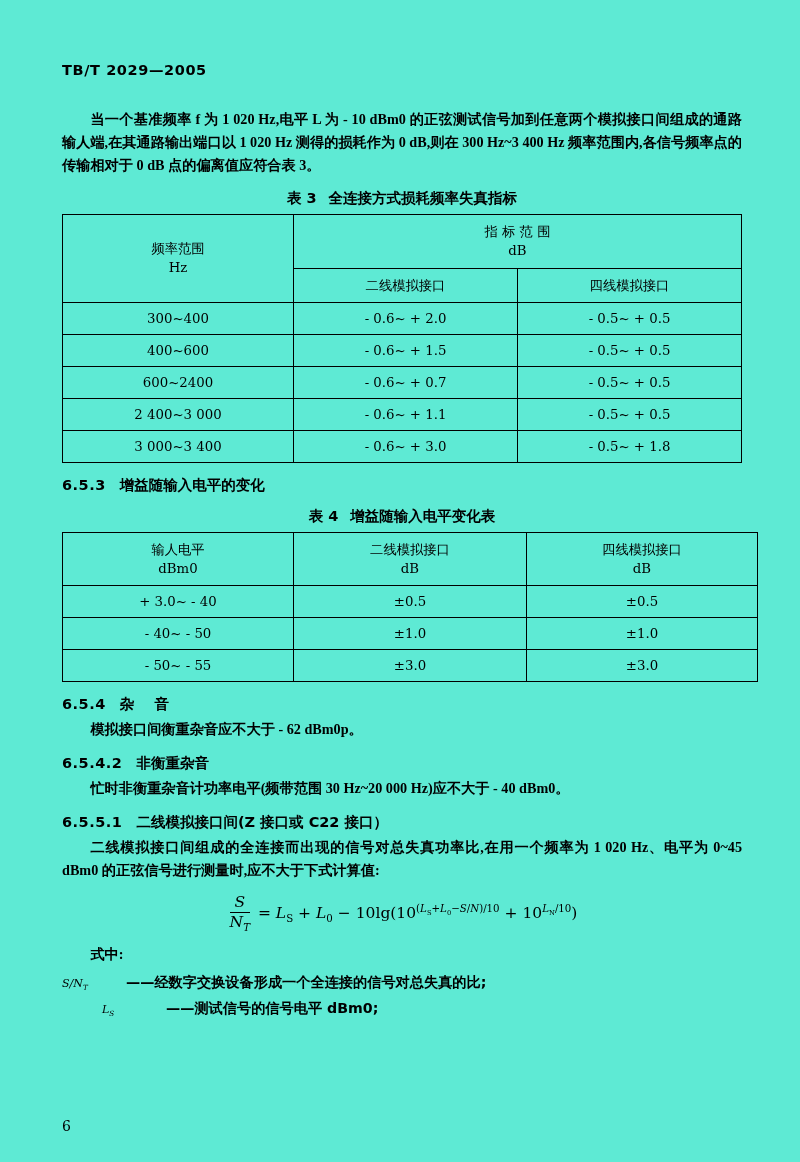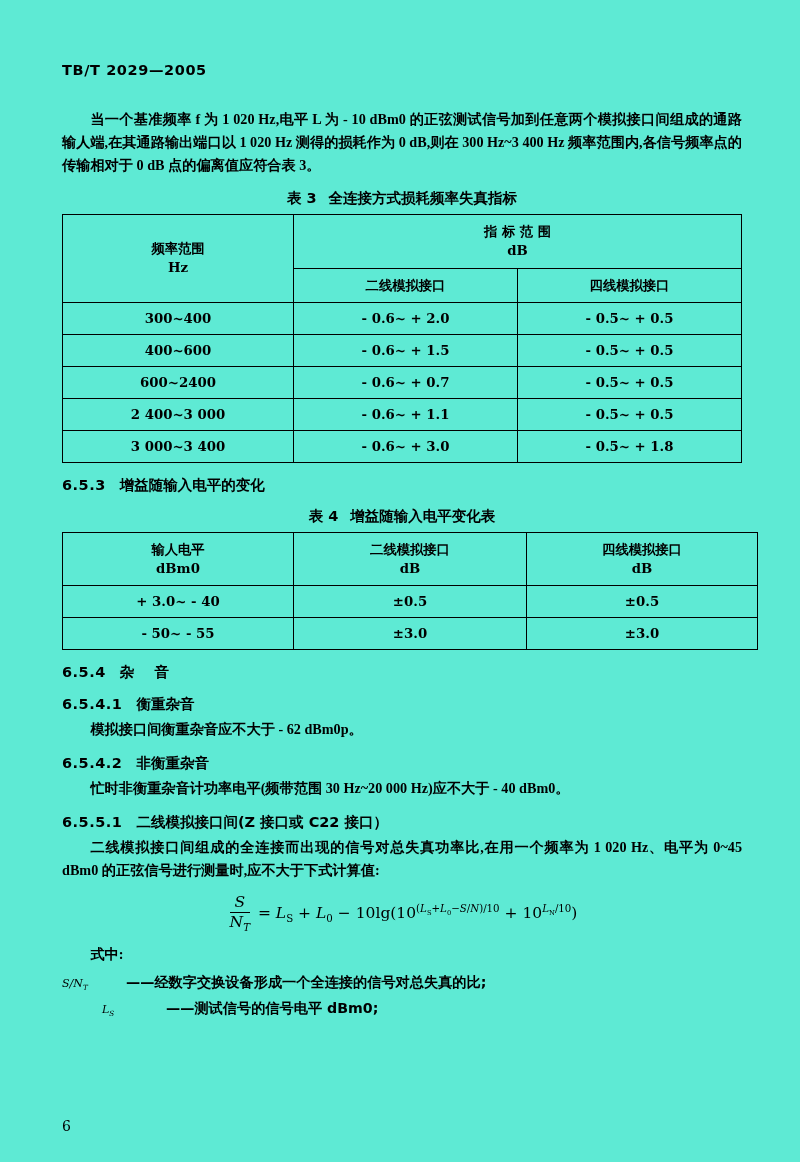--- a/index.html
+++ b/index.html
@@ -79,21 +79,21 @@
     border-collapse: collapse;
     width: 680px;
     table-layout: fixed;
     margin: 0 0 4px 0;
   }
   table.std td, table.std th {
     border: 1px solid #000;
     text-align: center;
     vertical-align: middle;
     font-size: 13.3px;
-    font-weight: 700;
+    font-weight: 400;
     padding: 5px 2px;
     line-height: 1.45;
   }
   table.std .hcell { padding: 7px 2px; }
   table.std .row td { height: 21px; }
   .col1 { width: 226px; }
   .col2 { width: 228px; }
   .col3 { width: 226px; }
 
   
@@ -218,30 +218,34 @@
           <div>四线模拟接口</div>
           <div class="v">dB</div>
         </td>
       </tr>
       <tr class="row">
         <td class="v">+ 3.0~ - 40</td>
         <td class="v">±0.5</td>
         <td class="v">±0.5</td>
       </tr>
       <tr class="row">
+        <td class="v">- 40~ - 50</td>
+        <td class="v">±1.0</td>
+        <td class="v">±1.0</td>
+      </tr>
+      <tr class="row">
         <td class="v">- 50~ - 55</td>
         <td class="v">±3.0</td>
         <td class="v">±3.0</td>
       </tr>
     </tbody>
       </table>
 
     <div class="clause"><span class="num">6.5.4</span><span class="ttl">杂    音</span></div>
 
-    <div class="clause"><span class="num">6.5.4.1</span><span class="ttl">衡重杂音</span></div>
     <p class="body indent">模拟接口间衡重杂音应不大于 - 62 dBm0p。</p>
 
     <div class="clause"><span class="num">6.5.4.2</span><span class="ttl">非衡重杂音</span></div>
     <p class="body indent">忙时非衡重杂音计功率电平(频带范围 30 Hz~20 000 Hz)应不大于 - 40 dBm0。</p>
 
 
     <div class="clause"><span class="num">6.5.5.1</span><span class="ttl">二线模拟接口间(Z 接口或 C22 接口）</span></div>
     <p class="body indent">二线模拟接口间组成的全连接而出现的信号对总失真功率比,在用一个频率为 1 020 Hz、电平为 0~45 dBm0 的正弦信号进行测量时,应不大于下式计算值:</p>
 
     <div class="formula">

